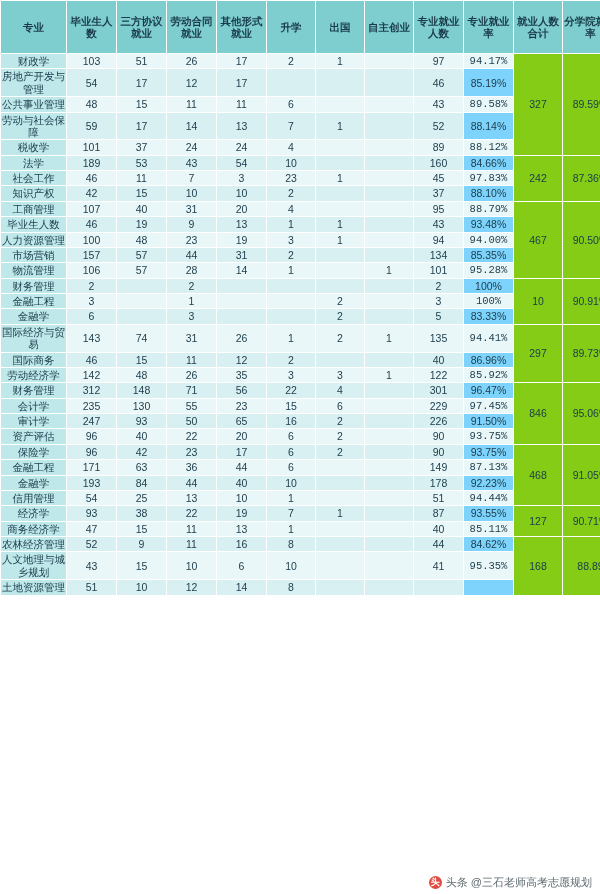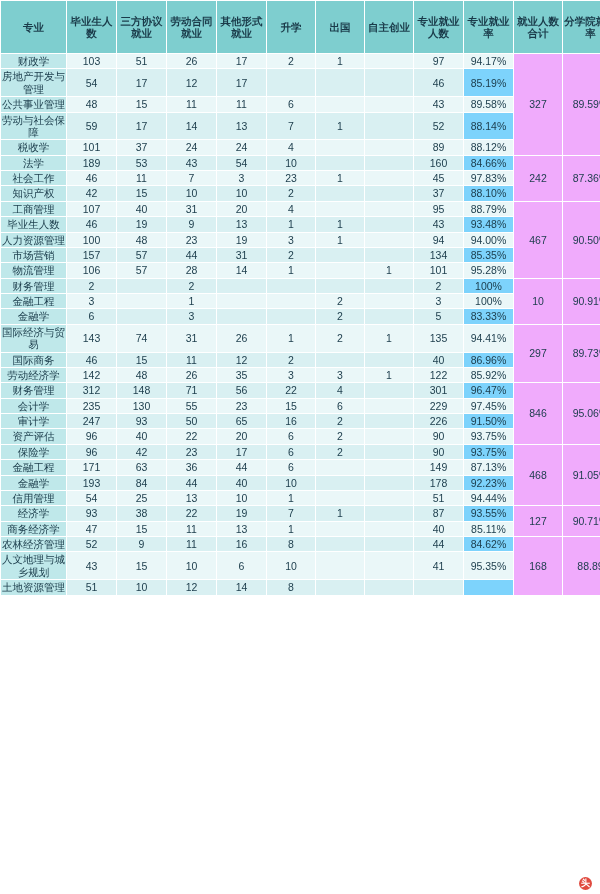--- a/index.html
+++ b/index.html
@@ -41,29 +41,29 @@
   td.major {
     background: #bfe8ea;
     font-weight: normal;
     font-size: 10.5px;
     color: #17414c;
     padding: 2px 3px;
     text-align: center;
   }
   tbody tr.odd td.num { background: #eaf7f8; }
   tbody tr.even td.num { background: #d9f0f2; }
-  tbody tr.odd td.rate { background: #eaf7f8; }
+  tbody tr.odd td.rate { background: #eaf7f8; font-family: Liberation Mono, monospace; }
   tbody tr.even td.rate { background: #7dd3fc; }
   td.num, td.rate {
     font-size: 10.5px;
     font-weight: normal;
     color: #163c47;
   }
   td.grp {
-    background: #f0abfc;
+    background: #84cc16;
     font-size: 10.5px;
     color: #163c47;
   }
   
   col.c-major { width: 66px; }
   col.c-n { width: 50px; }
   col.c-n2 { width: 49px; }
   col.c-grp { width: 49px; }
   col.c-grate { width: 56px; }
 
@@ -527,13 +527,14 @@
         <td class="num"></td>
         <td class="num"></td>
         <td class="num"></td>
         <td class="rate"></td>
       </tr>
     </tbody>
 </table>
 
 <div class="watermark">
   <span class="wm-logo">头</span>
+  <span class="wm-text">头条 @三石老师高考志愿规划</span>
 </div>
 
 </body></html>

